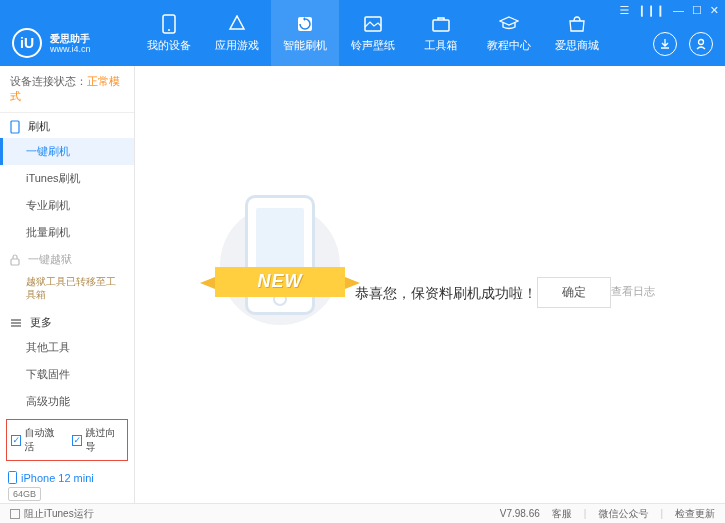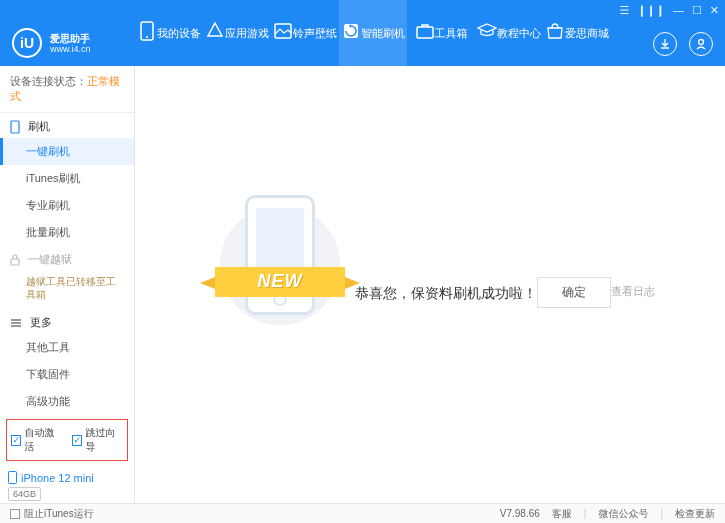--- a/index.html
+++ b/index.html
@@ -4,21 +4,21 @@
 <style>
 * { margin: 0; padding: 0; box-sizing: border-box; font-family: "Microsoft YaHei", Arial, sans-serif; }
 body { background: #fff; width: 725px; height: 523px; overflow: hidden; position: relative; }
 .header { background: #1e88f5; height: 66px; display: flex; align-items: center; color: #fff; position: relative; }
 .logo-area { display: flex; align-items: center; padding: 0 12px; width: 135px; margin-top: 20px; }
 .logo-circle { width: 30px; height: 30px; border: 2px solid #fff; border-radius: 50%; display: flex; align-items: center; justify-content: center; font-weight: bold; font-size: 14px; margin-right: 8px; }
 .logo-text { display: flex; flex-direction: column; }
 .logo-title { font-size: 10px; font-weight: bold; line-height: 1.1; }
 .logo-sub { font-size: 9px; opacity: 0.9; }
 .nav { display: flex; height: 100%; }
-.nav-item { width: 68px; display: flex; flex-direction: row; align-items: center; justify-content: center; font-size: 11px; cursor: pointer; position: relative; }
+.nav-item { width: 68px; display: flex; flex-direction: column; align-items: center; justify-content: center; font-size: 11px; cursor: pointer; position: relative; }
 .nav-item.active { background: rgba(255,255,255,0.15); }
 .nav-icon { width: 20px; height: 20px; margin-bottom: 4px; display: flex; align-items: center; justify-content: center; }
 .win-controls { position: absolute; top: 4px; right: 6px; display: flex; gap: 8px; font-size: 11px; }
 .win-btn { cursor: pointer; opacity: 0.9; }
 .hdr-right { position: absolute; right: 12px; bottom: 10px; display: flex; gap: 12px; }
 .hdr-circ { width: 24px; height: 24px; border: 1.5px solid #fff; border-radius: 50%; display: flex; align-items: center; justify-content: center; cursor: pointer; }
 .body-area { display: flex; height: 437px; }
 .sidebar { width: 135px; border-right: 1px solid #e6e6e6; display: flex; flex-direction: column; font-size: 11px; color: #4a4a4a; }
 .conn-status { padding: 8px 10px; font-size: 11px; color: #666; border-bottom: 1px solid #eee; }
 .conn-status .val { color: #ff8c1a; }
@@ -77,38 +77,38 @@
       <span>我的设备</span>
     </div>
     <div class="nav-item">
       <span class="nav-icon">
           <svg width="18" height="18" viewBox="0 0 18 18">
             <path d="M9 1 L16 14 H2 Z" fill="none" stroke="#fff" stroke-width="1.5"></path>
           </svg>
         </span>
       <span>应用游戏</span>
     </div>
-    <div class="nav-item">
-      <span class="nav-icon">
-          <svg width="18" height="16" viewBox="0 0 18 16">
-            <rect x="1" y="1" width="16" height="14" rx="1" fill="none" stroke="#fff" stroke-width="1.5"></rect>
-            <path d="M1 11 L6 6 L10 10 L14 7 L17 10" fill="none" stroke="#fff" stroke-width="1.2"></path>
-          </svg>
-        </span>
-      <span>铃声壁纸</span>
-    </div>
     <div class="nav-item active">
       <span class="nav-icon">
           <svg width="18" height="18" viewBox="0 0 18 18">
             <rect x="2" y="2" width="14" height="14" rx="2" fill="#fff"></rect>
             <path d="M9 4 A5 5 0 1 1 4 9" fill="none" stroke="#1e88f5" stroke-width="1.5"></path>
             <path d="M7 4 L9 2 L9 6 Z" fill="#1e88f5"></path>
           </svg>
         </span>
       <span>智能刷机</span>
+    </div>
+    <div class="nav-item">
+      <span class="nav-icon">
+          <svg width="18" height="16" viewBox="0 0 18 16">
+            <rect x="1" y="1" width="16" height="14" rx="1" fill="none" stroke="#fff" stroke-width="1.5"></rect>
+            <path d="M1 11 L6 6 L10 10 L14 7 L17 10" fill="none" stroke="#fff" stroke-width="1.2"></path>
+          </svg>
+        </span>
+      <span>铃声壁纸</span>
     </div>
     <div class="nav-item">
       <span class="nav-icon">
           <svg width="18" height="16" viewBox="0 0 18 16">
             <rect x="1" y="4" width="16" height="11" rx="1" fill="none" stroke="#fff" stroke-width="1.5"></rect>
             <path d="M6 4 V2 H12 V4" fill="none" stroke="#fff" stroke-width="1.5"></path>
           </svg>
         </span>
       <span>工具箱</span>
     </div>

